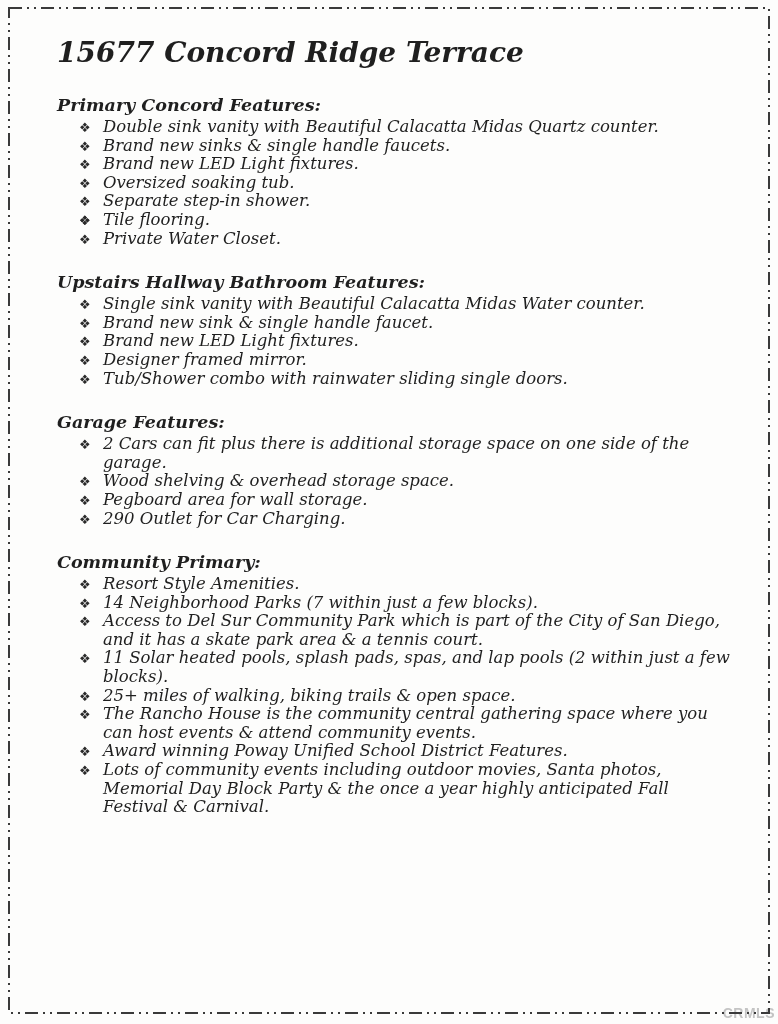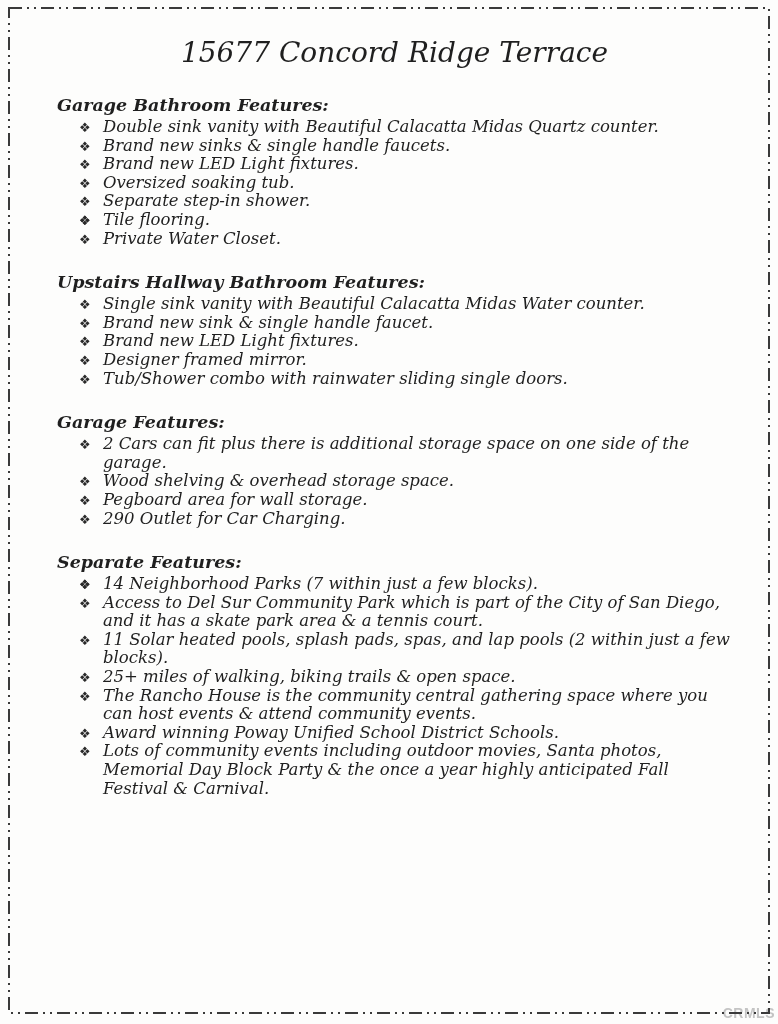--- a/index.html
+++ b/index.html
@@ -26,24 +26,23 @@
     pointer-events: none;
     z-index: 2;
   }
   .content {
     position: relative;
     z-index: 1;
     padding: 34px 46px 0 57px;
     box-sizing: border-box;
   }
   .doc-title {
-    text-align: center;
     font-size: 28px;
     line-height: 37px;
-    font-weight: 400;
+    font-weight: 700;
     margin: 0 0 6px 0;
   }
   .section {
     margin-top: 24px;
   }
   .section:first-of-type {
     margin-top: 14px;
   }
   .section-heading {
     font-weight: 700;
@@ -95,21 +94,21 @@
 
   <div class="watermark">CRMLS</div>
 
   <div class="content">
 
     <div class="doc-title">
       <div>15677 Concord Ridge Terrace</div>
     </div>
 
     <div class="section">
-      <p class="section-heading">Garage Bathroom Features:</p>
+      <p class="section-heading">Primary Concord Features:</p>
       <ul class="feature-list">
         <li><span class="bullet">❖</span><span>Double sink vanity with Beautiful Calacatta Midas Quartz counter.</span></li>
         <li><span class="bullet">❖</span><span>Brand new sinks &amp; single handle faucets.</span></li>
         <li><span class="bullet">❖</span><span>Brand new LED Light fixtures.</span></li>
         <li><span class="bullet">❖</span><span>Oversized soaking tub.</span></li>
         <li><span class="bullet">❖</span><span>Separate step-in shower.</span></li>
         <li><span class="bullet">❖</span></li>
         <li><span class="bullet">❖</span><span>Tile flooring.</span></li>
         <li><span class="bullet">❖</span><span>Private Water Closet.</span></li>
       </ul>
@@ -130,27 +129,27 @@
       <p class="section-heading">Garage Features:</p>
       <ul class="feature-list">
         <li><span class="bullet">❖</span><span>2 Cars can fit plus there is additional storage space on one side of the garage.</span></li>
         <li><span class="bullet">❖</span><span>Wood shelving &amp; overhead storage space.</span></li>
         <li><span class="bullet">❖</span><span>Pegboard area for wall storage.</span></li>
         <li><span class="bullet">❖</span><span>290 Outlet for Car Charging.</span></li>
       </ul>
     </div>
 
     <div class="section">
-      <p class="section-heading">Separate Features:</p>
+      <p class="section-heading">Community Primary:</p>
       <ul class="feature-list">
-        <li><span class="bullet">❖</span></li>
+        <li><span class="bullet">❖</span><span>Resort Style Amenities.</span></li>
         <li><span class="bullet">❖</span><span>14 Neighborhood Parks (7 within just a few blocks).</span></li>
         <li><span class="bullet">❖</span><span>Access to Del Sur Community Park which is part of the City of San Diego, and it has a skate park area &amp; a tennis court.</span></li>
         <li><span class="bullet">❖</span><span>11 Solar heated pools, splash pads, spas, and lap pools (2 within just a few blocks).</span></li>
         <li><span class="bullet">❖</span><span>25+ miles of walking, biking trails &amp; open space.</span></li>
         <li><span class="bullet">❖</span><span>The Rancho House is the community central gathering space where you can host events &amp; attend community events.</span></li>
-        <li><span class="bullet">❖</span><span>Award winning Poway Unified School District Schools.</span></li>
+        <li><span class="bullet">❖</span><span>Award winning Poway Unified School District Features.</span></li>
         <li><span class="bullet">❖</span><span>Lots of community events including outdoor movies, Santa photos, Memorial Day Block Party &amp; the once a year highly anticipated Fall Festival &amp; Carnival.</span></li>
       </ul>
     </div>
 
   </div>
 </div>
 
 </body></html>

